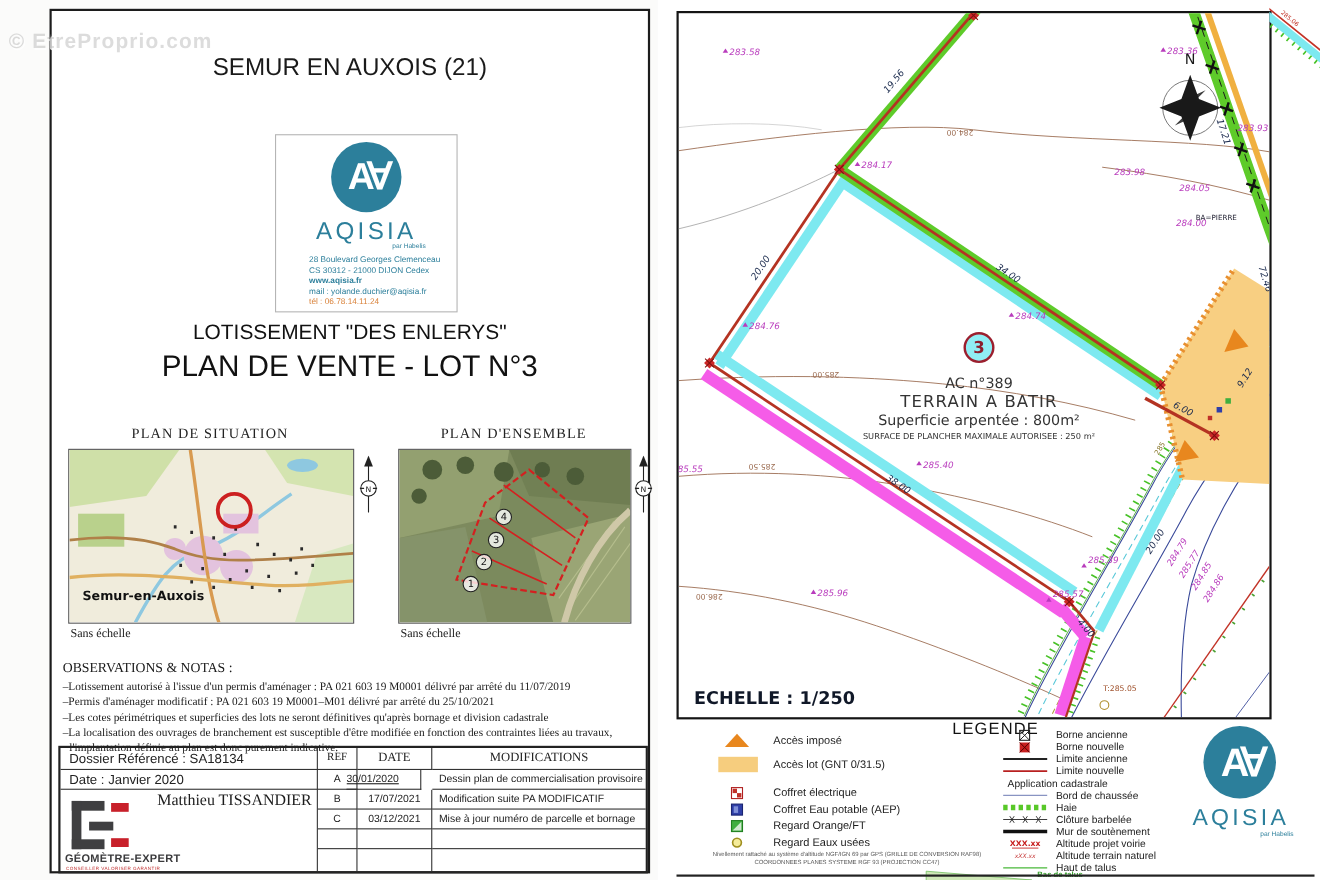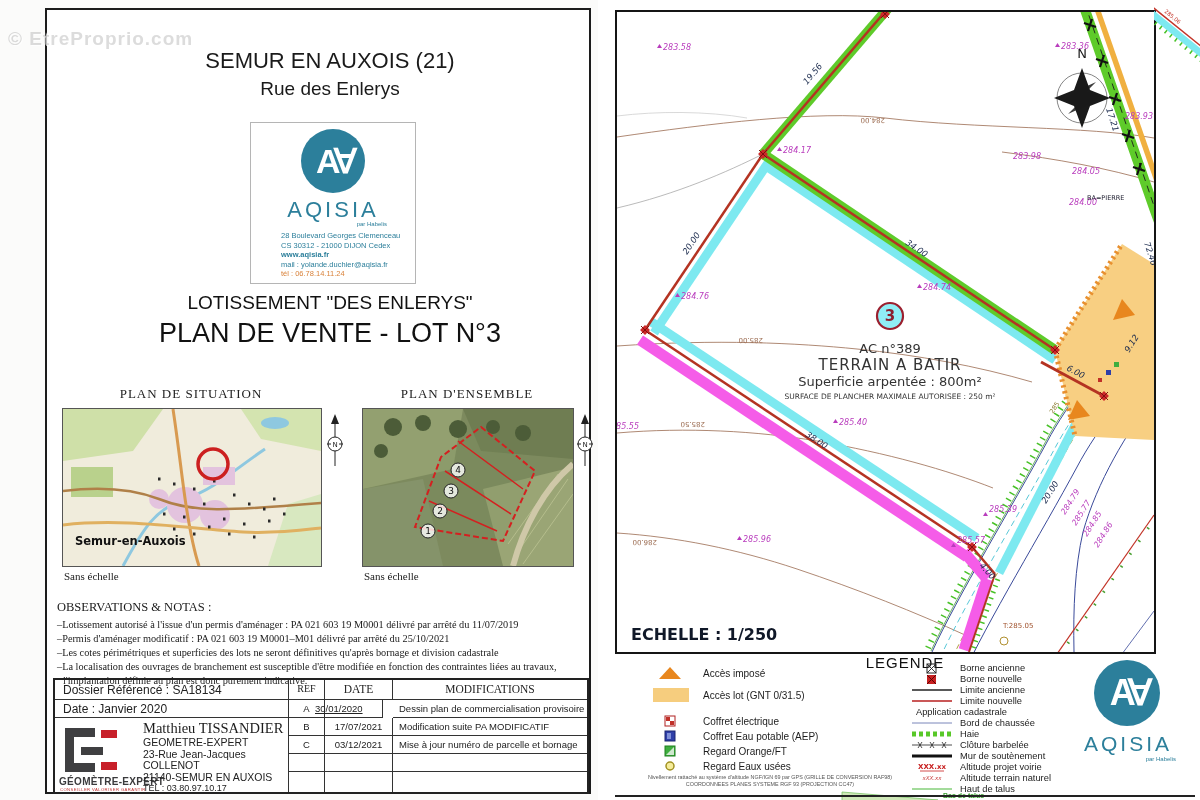--- a/index.html
+++ b/index.html
@@ -5,21 +5,21 @@
   html,body{margin:0;padding:0;background:#f4f4f2;}
   .stage{position:relative;width:1200px;height:800px;background:#fbfbfa;overflow:hidden;
          font-family:"Liberation Sans",sans-serif;}
   .abs{position:absolute;}
   .watermark{position:absolute;left:8px;top:28px;font-size:19px;font-weight:bold;
              color:rgba(140,140,140,.30);text-shadow:1px 1px 0 rgba(255,255,255,.8);letter-spacing:1px;z-index:30;}
   
   .page-left{position:absolute;left:45px;top:8px;width:546px;height:786px;background:#fff;
              border:2.5px solid #1c1c1c;box-sizing:border-box;}
   .pl{position:absolute;}
-  .t-center{width:100%;text-align:center;padding-left:12px;}
+  .t-center{width:100%;text-align:center;}
   .serif{font-family:"Liberation Serif",serif;}
   .logo-box{position:absolute;left:203px;top:112px;width:164px;height:160px;border:1px solid #b5b5b5;}
   .aq-circle{position:absolute;left:50%;transform:translateX(-50%);top:6px;width:64px;height:64px;border-radius:50%;
              background:#2c7f9b;color:#fff;display:flex;align-items:center;justify-content:center;
              font-weight:bold;font-size:34px;letter-spacing:-7px;line-height:1;}
   .aq-name{position:absolute;top:74px;width:100%;text-align:center;color:#2c7f9b;font-size:22px;
            letter-spacing:3px;font-weight:400;}
   .aq-sub{position:absolute;top:98px;right:28px;color:#2c7f9b;font-size:6px;}
   .aq-addr{position:absolute;top:108px;left:30px;color:#2c7f9b;font-size:7.5px;line-height:9.5px;}
   .obs-line{white-space:nowrap;font-family:"Liberation Serif",serif;font-size:10.3px;color:#1a1a1a;line-height:14px;}
@@ -43,21 +43,20 @@
 </head>
 <body>
 
 <div class="stage">
 
   <div class="watermark">© EtreProprio.com</div>
 
   <div class="page-left">
 
     <div class="pl t-center" style="top:38px;font-size:22px;color:#1a1a1a;">SEMUR EN AUXOIS (21)</div>
-    <div class="pl t-center" style="top:68px;font-size:19px;color:#1a1a1a;">Rue des Enlerys</div>
 
     <div class="logo-box">
       <div class="aq-circle">A∀</div>
       <div class="aq-name">AQISIA</div>
       <div class="aq-sub">par Habelis</div>
       <div class="aq-addr">
         <div>28 Boulevard Georges Clemenceau</div>
         <div>CS 30312 - 21000 DIJON Cedex</div>
         <div style="font-weight:bold">www.aqisia.fr</div>
         <div>mail : yolande.duchier@aqisia.fr</div>
@@ -161,27 +160,20 @@
           <rect x="0" y="0" width="30" height="9" fill="#3f3f41"></rect>
           <rect x="0" y="0" width="9" height="44" fill="#3f3f41"></rect>
           <rect x="0" y="35" width="30" height="9" fill="#3f3f41"></rect>
           <rect x="16" y="19" width="22" height="8" fill="#3f3f41"></rect>
           <rect x="36" y="2" width="16" height="8" fill="#c8202a"></rect>
           <rect x="36" y="34" width="16" height="8" fill="#c8202a"></rect>
         </svg>
         <div style="position:absolute;left:4px;top:58px;font-size:10px;font-weight:bold;color:#3a3a3c;letter-spacing:.3px;">GÉOMÈTRE-EXPERT</div>
         <div style="position:absolute;left:5px;top:69px;font-size:4.2px;color:#c03030;letter-spacing:.4px;">CONSEILLER VALORISER GARANTIR</div>
         <div style="position:absolute;left:88px;top:2px;font-size:14.5px;color:#1c1c1c;font-family:Liberation Serif, serif;">Matthieu TISSANDIER</div>
-        <div style="position:absolute;left:88px;top:19px;font-size:10.5px;line-height:11.5px;color:#222;">
-          <div>GEOMETRE-EXPERT</div>
-          <div>23-Rue Jean-Jacques COLLENOT</div>
-          <div>21140-SEMUR EN AUXOIS</div>
-          <div style="font-size:9px">TEL : 03.80.97.10.17</div>
-
-        </div>
       </div>
 
       <div class="cell serif" style="left:234px;top:0;width:36px;height:20px;text-align:center;font-size:10px;padding-top:3px;">REF</div>
       <div class="cell serif" style="left:270px;top:0;width:68px;height:20px;text-align:center;font-size:11.5px;padding-top:3px;">DATE</div>
       <div class="cell serif" style="left:338px;top:0;width:194px;height:20px;border-right:none;text-align:center;font-size:11.5px;padding-top:3px;">MODIFICATIONS</div>
 
       <div class="cell" style="left:234px;top:20px;width:36px;height:18px;text-align:center;padding-top:3px;">A</div>
       <div class="cell" style="left:260px;top:20px;width:68px;height:18px;text-align:left;padding-top:3px;text-decoration:underline;">30/01/2020</div>
       <div class="cell" style="left:338px;top:20px;width:194px;height:18px;border-right:none;padding:3px 0 0 6px;">Dessin plan de commercialisation provisoire</div>
 

